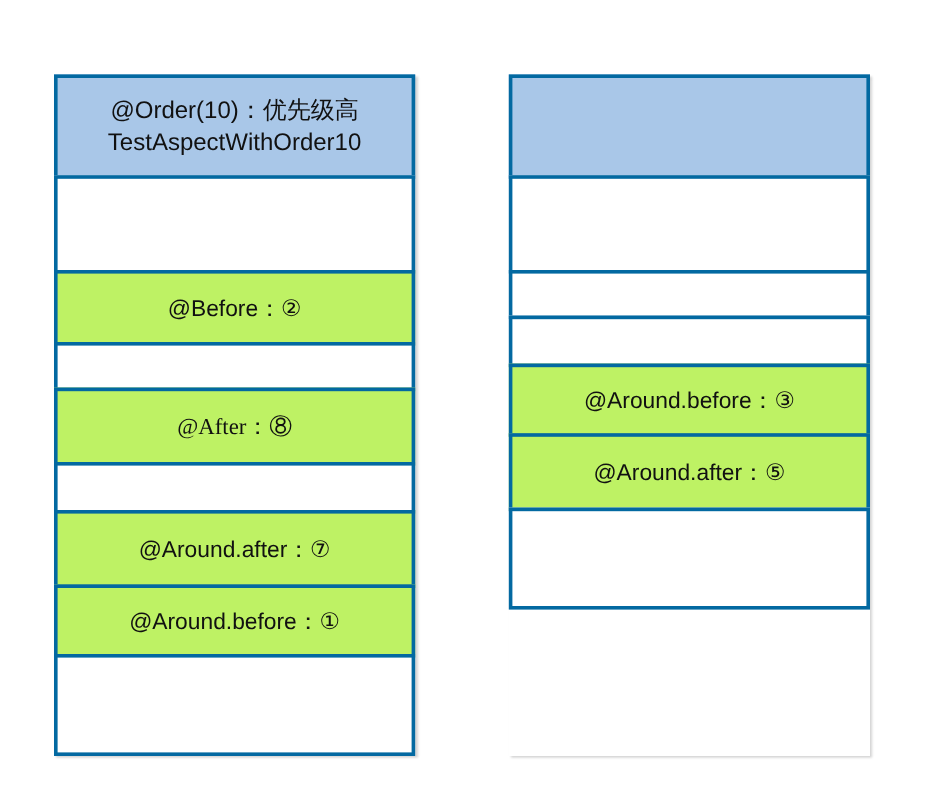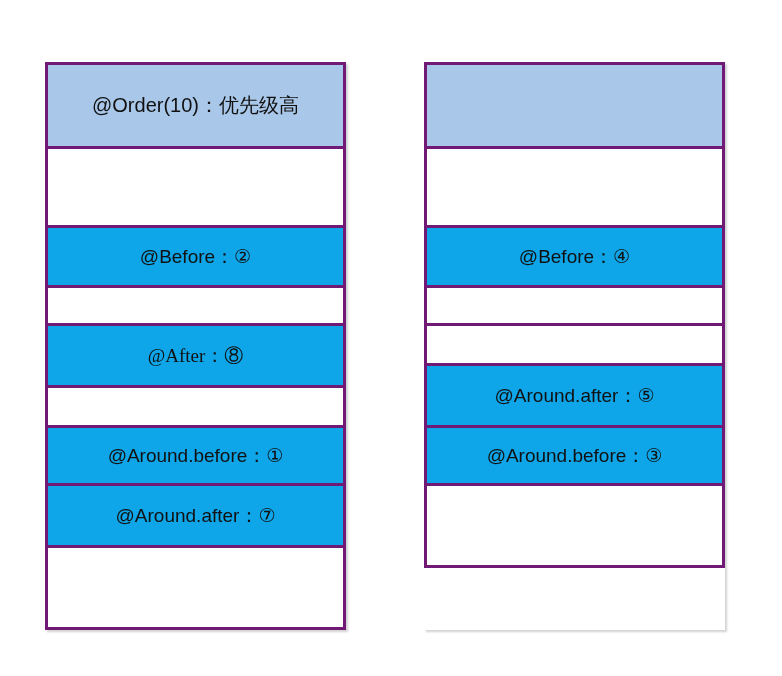--- a/index.html
+++ b/index.html
@@ -25,74 +25,74 @@
   }
   .column {
     width: 301px;
     display: flex;
     flex-direction: column;
     box-shadow: 2px 2px 2px rgba(0,0,0,0.18);
   }
   .row {
     box-sizing: border-box;
     width: 301px;
-    border: 3px solid #701a75;
+    border: 3px solid #0369a1;
     display: flex;
     flex-direction: column;
     align-items: center;
     justify-content: center;
     text-align: center;
     background: #ffffff;
   }
   .row + .row { margin-top: -3px; }
   .row.header {
     background: #a9c7e8;
     height: 87px;
     font-size: 20px;
     line-height: 1.32;
   }
   .row.step {
-    background: #0ea5e9;
+    background: #bef264;
     font-size: 19px;
   }
   .h-blank-top      { height: 82px; }
   .h-before         { height: 63px; }
   .h-gap-1          { height: 41px; }
   .h-after          { height: 65px; font-family: Liberation Serif, serif; }
   .h-gap-2          { height: 43px; }
   .h-around-before  { height: 61px; }
   .h-around-after   { height: 65px; }
   .h-blank-bottom   { height: 85px; }
 </style>
 </head>
 <body>
 
 <div class="canvas">
   <div class="columns">
 
     <section class="column">
       <div class="row header">
         <div>@Order(10)：优先级高</div>
+        <div>TestAspectWithOrder10</div>
       </div>
       <div class="row h-blank-top"></div>
       <div class="row step h-before">@Before：②</div>
       <div class="row h-gap-1"></div>
       <div class="row step h-after">@After：⑧</div>
       <div class="row h-gap-2"></div>
+      <div class="row step h-around-after">@Around.after：⑦</div>
       <div class="row step h-around-before">@Around.before：①</div>
-      <div class="row step h-around-after">@Around.after：⑦</div>
       <div class="row h-blank-bottom"></div>
     </section>
 
     <section class="column">
       <div class="row header">
       </div>
       <div class="row h-blank-top"></div>
-      <div class="row step h-before">@Before：④</div>
       <div class="row h-gap-1"></div>
       <div class="row h-gap-2"></div>
+      <div class="row step h-around-before">@Around.before：③</div>
       <div class="row step h-around-after">@Around.after：⑤</div>
-      <div class="row step h-around-before">@Around.before：③</div>
       <div class="row h-blank-bottom"></div>
     </section>
 
   </div>
 </div>
 
 </body></html>

